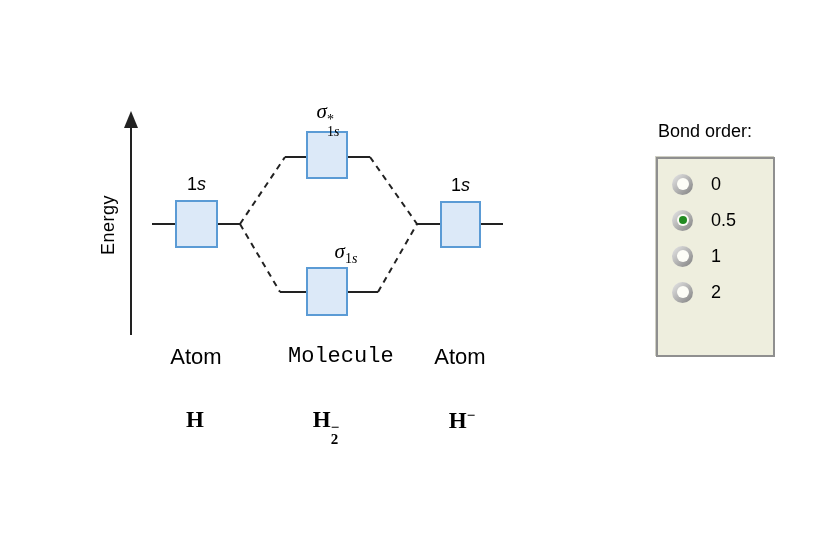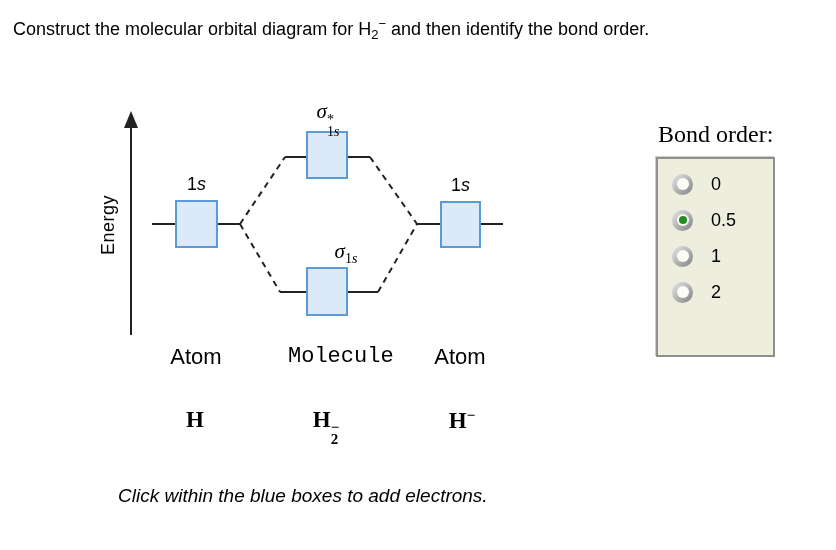--- a/index.html
+++ b/index.html
@@ -44,43 +44,40 @@
   .species{font-family:"Liberation Serif", serif;font-weight:bold;font-size:23px;top:407px;white-space:nowrap;}
   #species-left{left:165px;width:60px;}
   #species-middle{left:296px;width:60px;}
   #species-right{left:432px;width:60px;}
   .species .stack{font-size:15px;vertical-align:-5px;}
   .species .sup{font-size:15px;vertical-align:8px;}
 
   #instruction{left:118px;top:485px;font-size:19px;font-style:italic;white-space:nowrap;}
 
   
-  #bond-order-label{left:658px;top:121px;font-size:24px;font-family:Liberation Serif, serif;}
+  #bond-order-label{left:658px;top:121px;font-size:18px;}
   #bond-order-panel{left:656px;top:157px;width:119px;height:200px;box-sizing:border-box;
                     background:#eeeede;border:2px solid #8f8f8f;
                     box-shadow:1px 1px 0 #ffffff, -1px -1px 0 #cfcfc3;
                     padding-top:7px;}
   .bo-row{height:36px;display:flex;align-items:center;padding-left:14px;cursor:pointer;}
   .radio{width:21px;height:21px;border-radius:50%;flex:0 0 21px;
          background:linear-gradient(135deg,#e9e9e9 0%,#808080 100%);
          display:flex;align-items:center;justify-content:center;}
   .radio-inner{width:12px;height:12px;border-radius:50%;background:#fdfdf7;
                display:flex;align-items:center;justify-content:center;}
   .bo-row.selected .radio-inner::after{content:'';width:8px;height:8px;border-radius:50%;
                background:#228b22;display:block;}
   .bo-value{margin-left:18px;font-size:18px;}
 </style>
 </head>
 <body>
 
 <div id="page">
 
-  <div class="abs" id="title">
-    <span>Construct the molecular orbital diagram for </span><span>H</span><span class="t-sub">2</span><span class="t-sup">−</span><span> and then identify the bond order.</span>
-  </div>
 
   <svg class="abs" id="diagram-svg" width="836" height="550" viewBox="0 0 836 550">
 
     <line x1="131" y1="335" x2="131" y2="125" stroke="#222" stroke-width="2"></line>
     <polygon points="131,111 124,128 138,128" fill="#222"></polygon>
 
     <line x1="152" y1="224" x2="240" y2="224" stroke="#222" stroke-width="2"></line>
     <line x1="417" y1="224" x2="503" y2="224" stroke="#222" stroke-width="2"></line>
 
     <line x1="285" y1="157" x2="370" y2="157" stroke="#222" stroke-width="2"></line>
@@ -127,21 +124,20 @@
   <div class="abs center-label species" id="species-middle">
     <span>H</span><span class="stack">
         <span class="top">−</span>
         <span>2</span>
       </span>
   </div>
   <div class="abs center-label species" id="species-right">
     <span>H</span><span class="sup">−</span>
   </div>
 
-  <div class="abs" id="instruction">Click within the blue boxes to add electrons.</div>
 
   <div class="abs" id="bond-order-label">Bond order:</div>
 
   <div class="abs" id="bond-order-panel">
     <div class="bo-row">
       <div class="radio">
           <div class="radio-inner"></div>
         </div>
       <div class="bo-value">0</div>
     </div>

